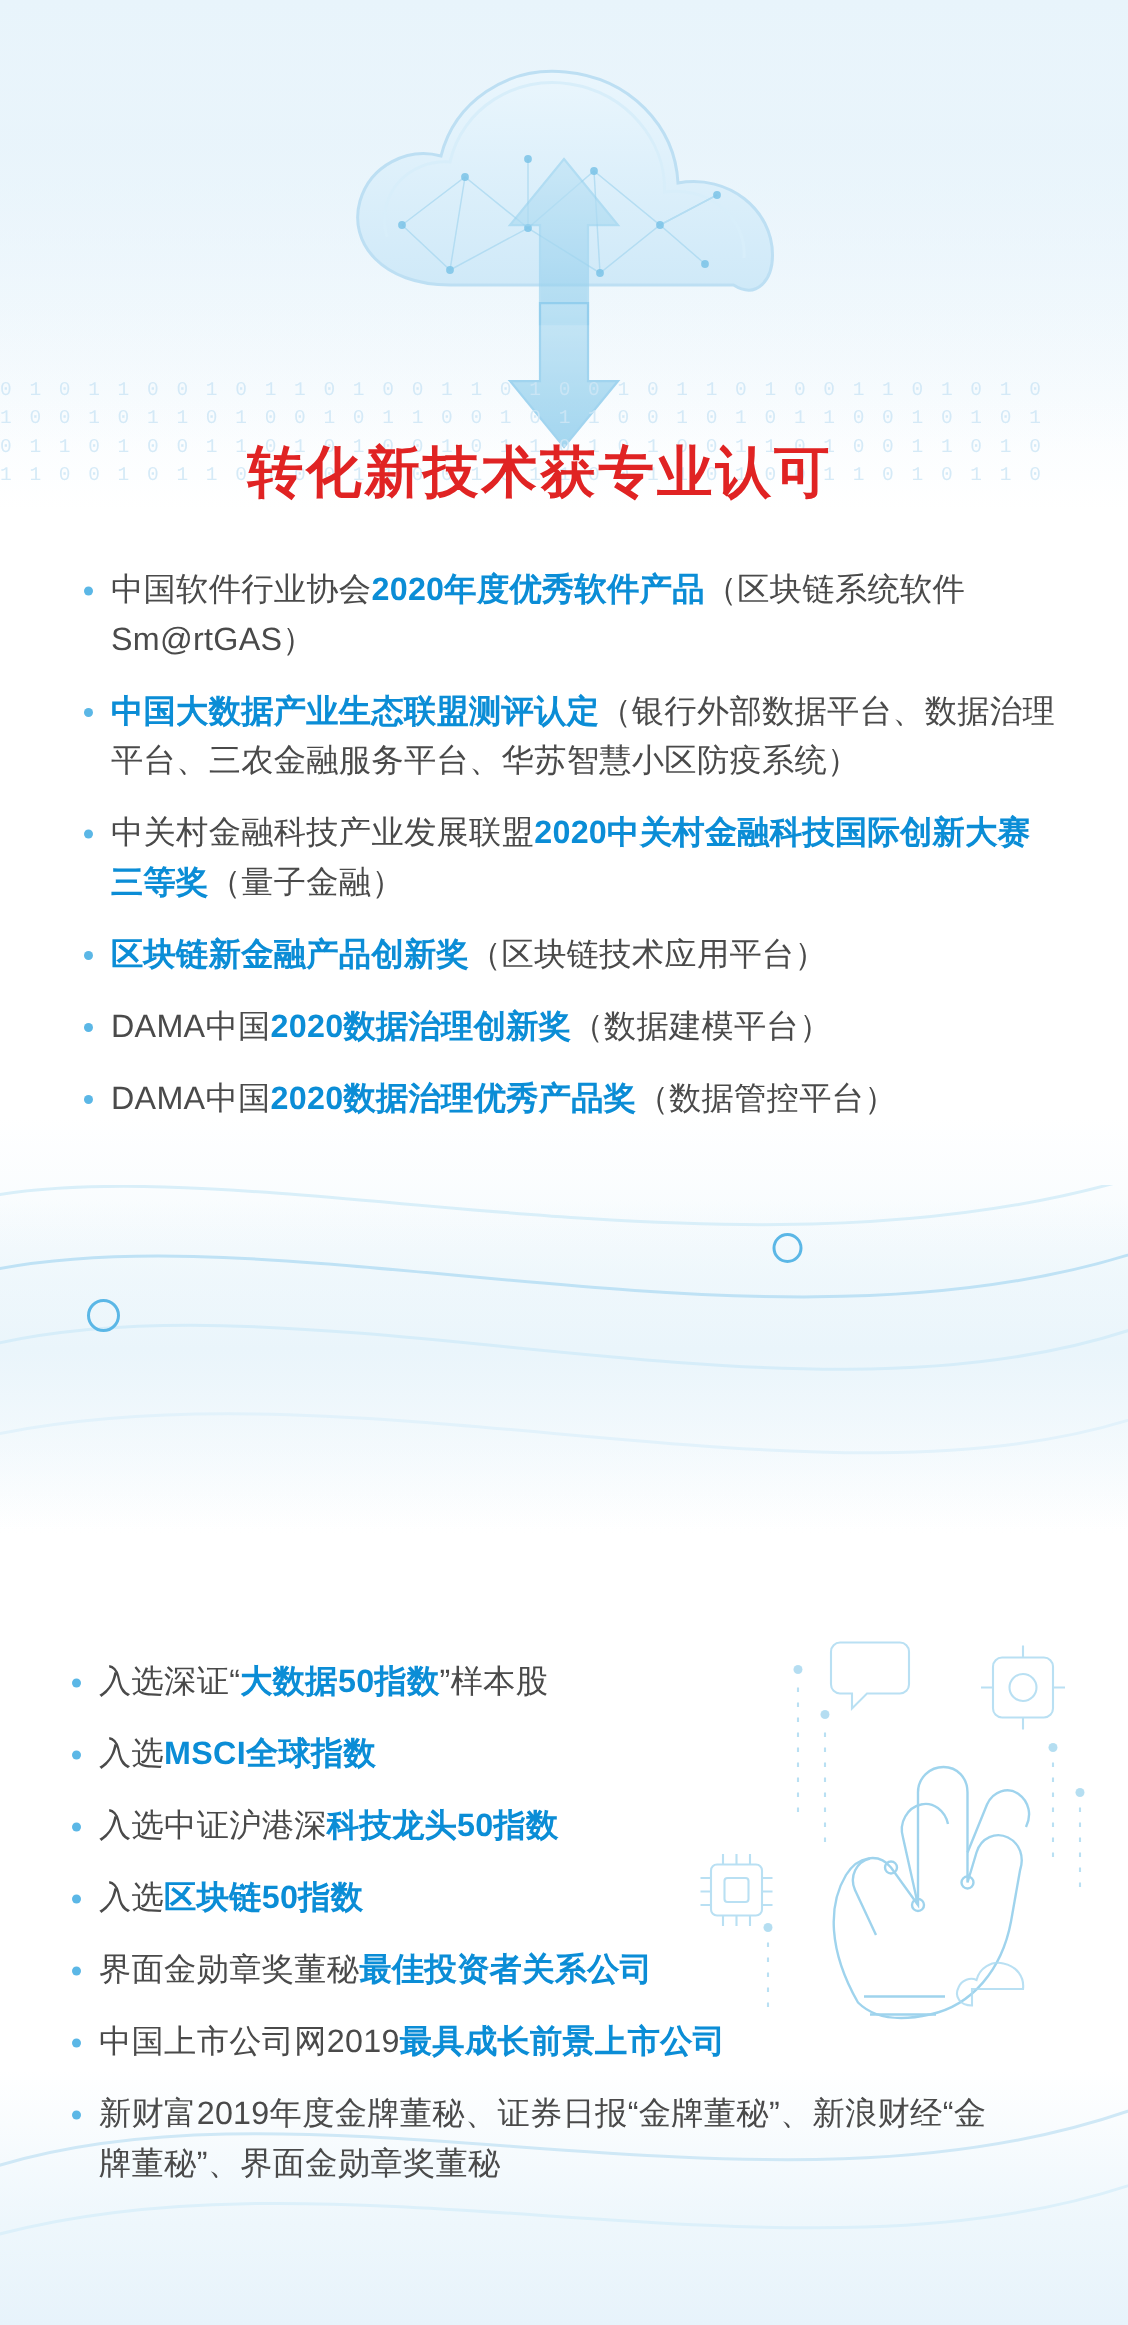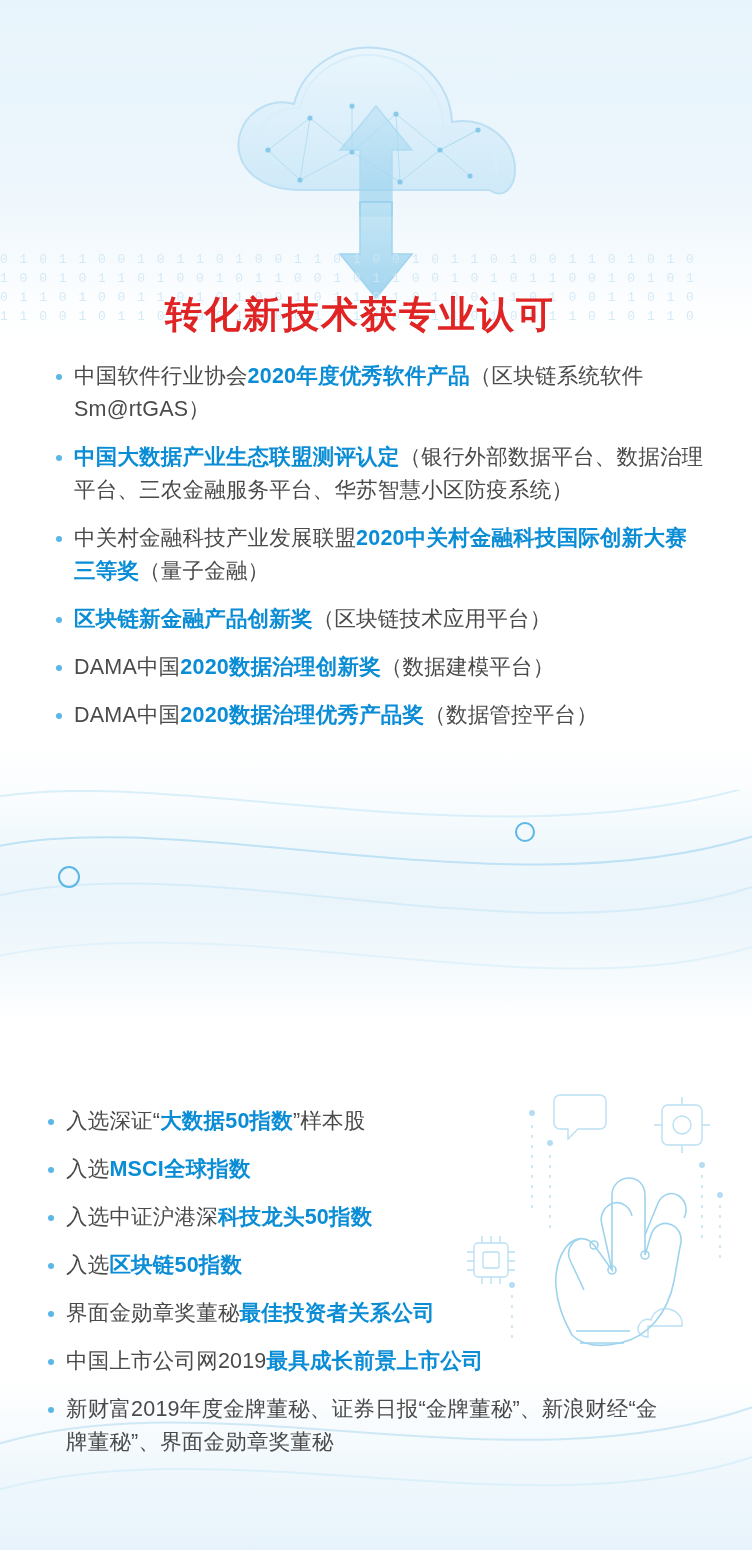--- a/index.html
+++ b/index.html
@@ -52,21 +52,21 @@
     font-size:21.5px;line-height:33px;color:#3b3b3b;
     letter-spacing:.2px;
   }
   ul.list li::before{
     content:"";position:absolute;left:8px;top:14px;
     width:6px;height:6px;border-radius:50%;background:#5bb7e6;
   }
   b.hl{color:#0b8dd6;font-weight:bold;}
   .dim{color:#4a4a4a;}
   
-  #list-awards{position:absolute;left:48px;top:360px;width:660px;}
+  #list-awards{position:absolute;left:48px;top:377px;width:660px;}
   #list-index{position:absolute;left:40px;top:1105px;width:560px;}
   
   .hand-wrap{position:absolute;right:10px;top:1085px;width:290px;height:290px;opacity:.95;}
   .circle-o{position:absolute;border:2px solid #5bb7e6;border-radius:50%;}
 </style>
 </head>
 <body>
 
 <div class="page">
 

